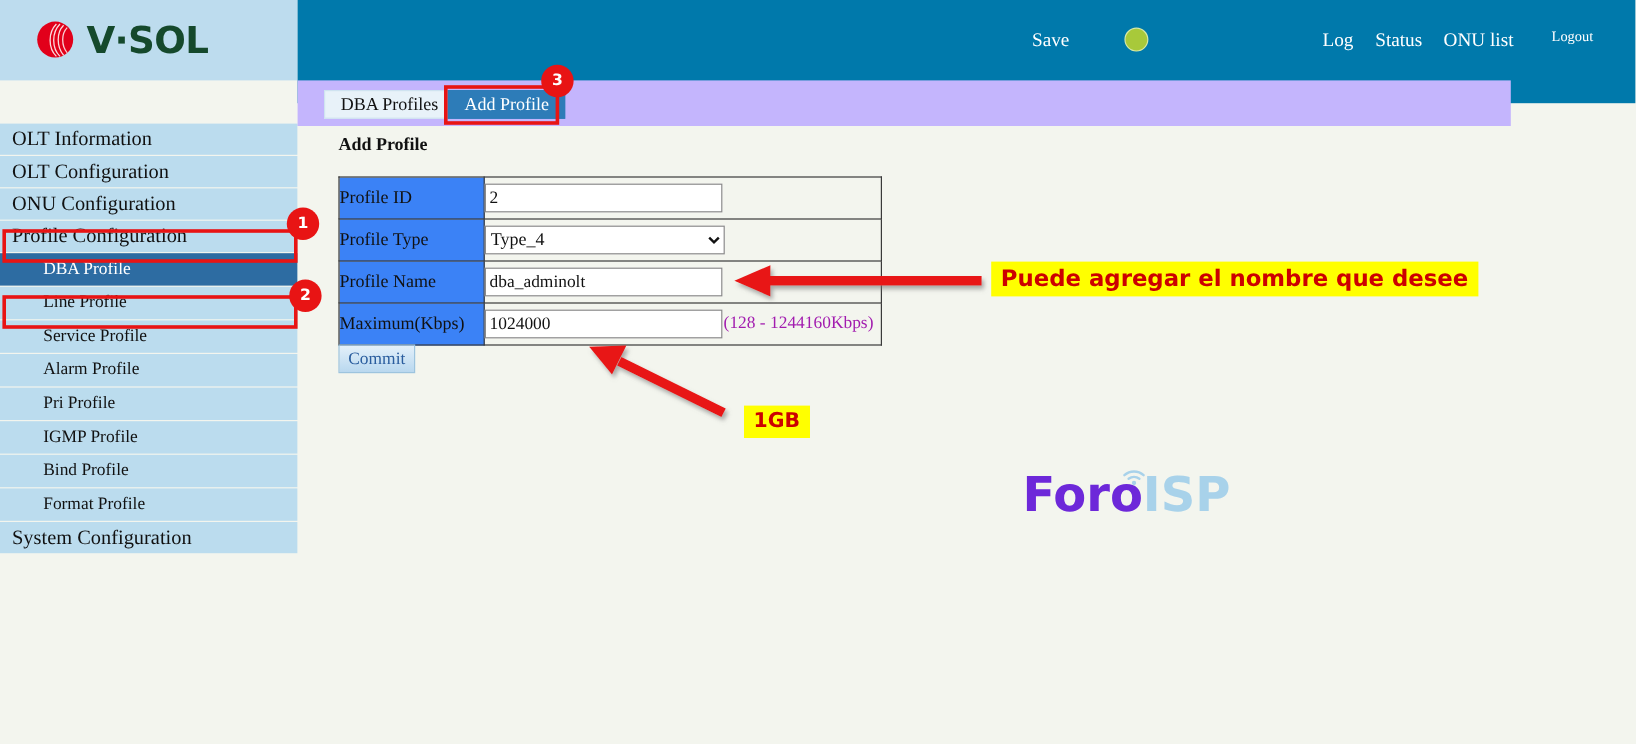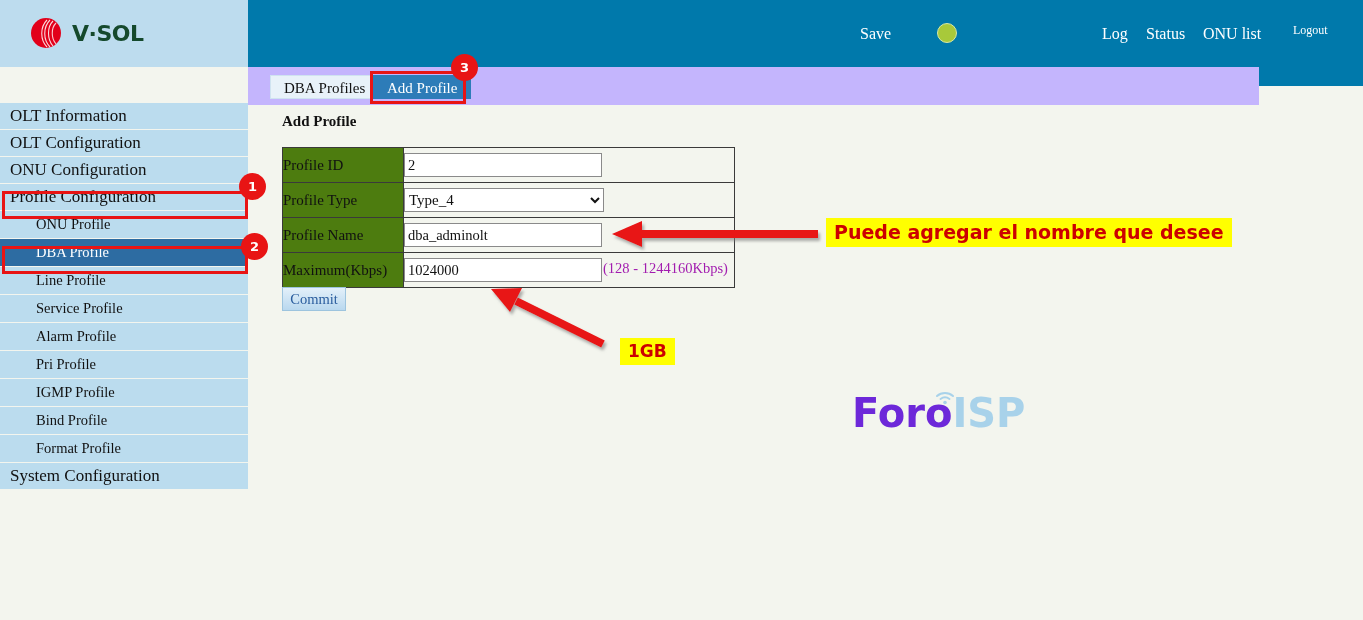--- a/index.html
+++ b/index.html
@@ -32,21 +32,21 @@
   }
   .logo-mark {
     width: 44px;
     height: 44px;
     position: relative;
     flex: 0 0 auto;
   }
   .logo-text {
     font-family: "DejaVu Sans", sans-serif;
     font-weight: bold;
-    font-size: 22px;
+    font-size: 31px;
     color: #15492c;
     letter-spacing: -0.5px;
     margin-left: 6px;
     white-space: nowrap;
   }
   .header-bar {
     flex: 1;
     height: 86px;
     background: #0079ab;
     position: relative;
@@ -154,21 +154,21 @@
     border: 1px solid #3a3a3a;
   }
   table.form td {
     border: 1px solid #3a3a3a;
     padding: 0;
     height: 34px;
     font-size: 15px;
     color: #111;
   }
   td.lbl {
-    background: #4d7c0f;
+    background: #3b82f6;
     width: 120px;
     padding-left: 8px;
     white-space: nowrap;
     margin-top: 31px;
   }
   td.val {
     background: #f3f5ee;
     width: 330px;
     padding-left: 7px;
     white-space: nowrap;
@@ -317,21 +317,20 @@
     <div class="hdr-link" style="left:955px; top:25px;">ONU list</div>
     <div class="hdr-link" style="left:1045px; top:23px; font-size:12px;">Logout</div>
   </div>
 </div>
 
 <div class="sidebar">
   <div class="nav-item">OLT Information</div>
   <div class="nav-item">OLT Configuration</div>
   <div class="nav-item">ONU Configuration</div>
   <div class="nav-item">Profile Configuration</div>
-  <div class="nav-item sub">ONU Profile</div>
   <div class="nav-item sub active">DBA Profile</div>
   <div class="nav-item sub">Line Profile</div>
   <div class="nav-item sub">Service Profile</div>
   <div class="nav-item sub">Alarm Profile</div>
   <div class="nav-item sub">Pri Profile</div>
   <div class="nav-item sub">IGMP Profile</div>
   <div class="nav-item sub">Bind Profile</div>
   <div class="nav-item sub">Format Profile</div>
   <div class="nav-item">System Configuration</div>
 </div>

